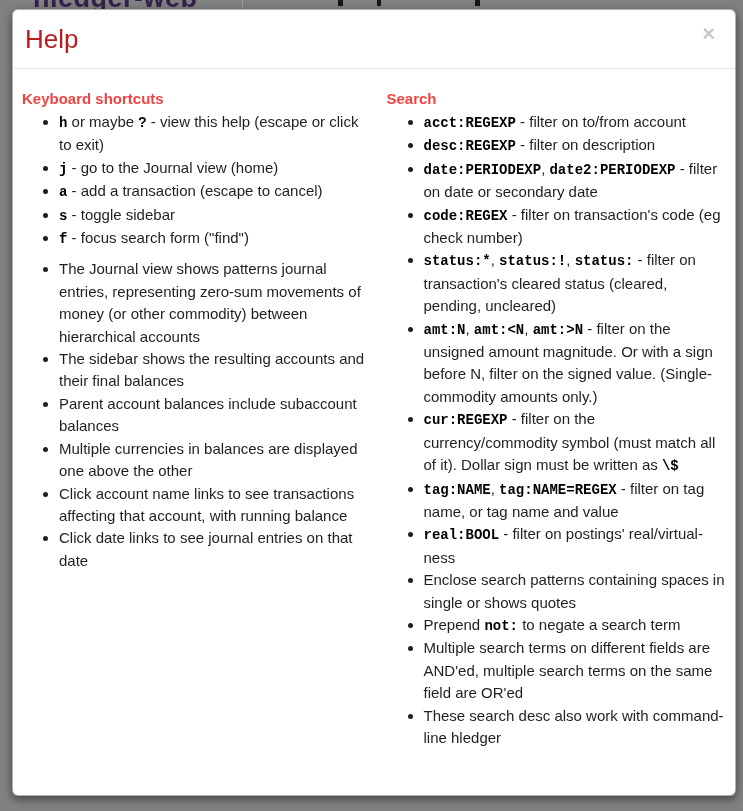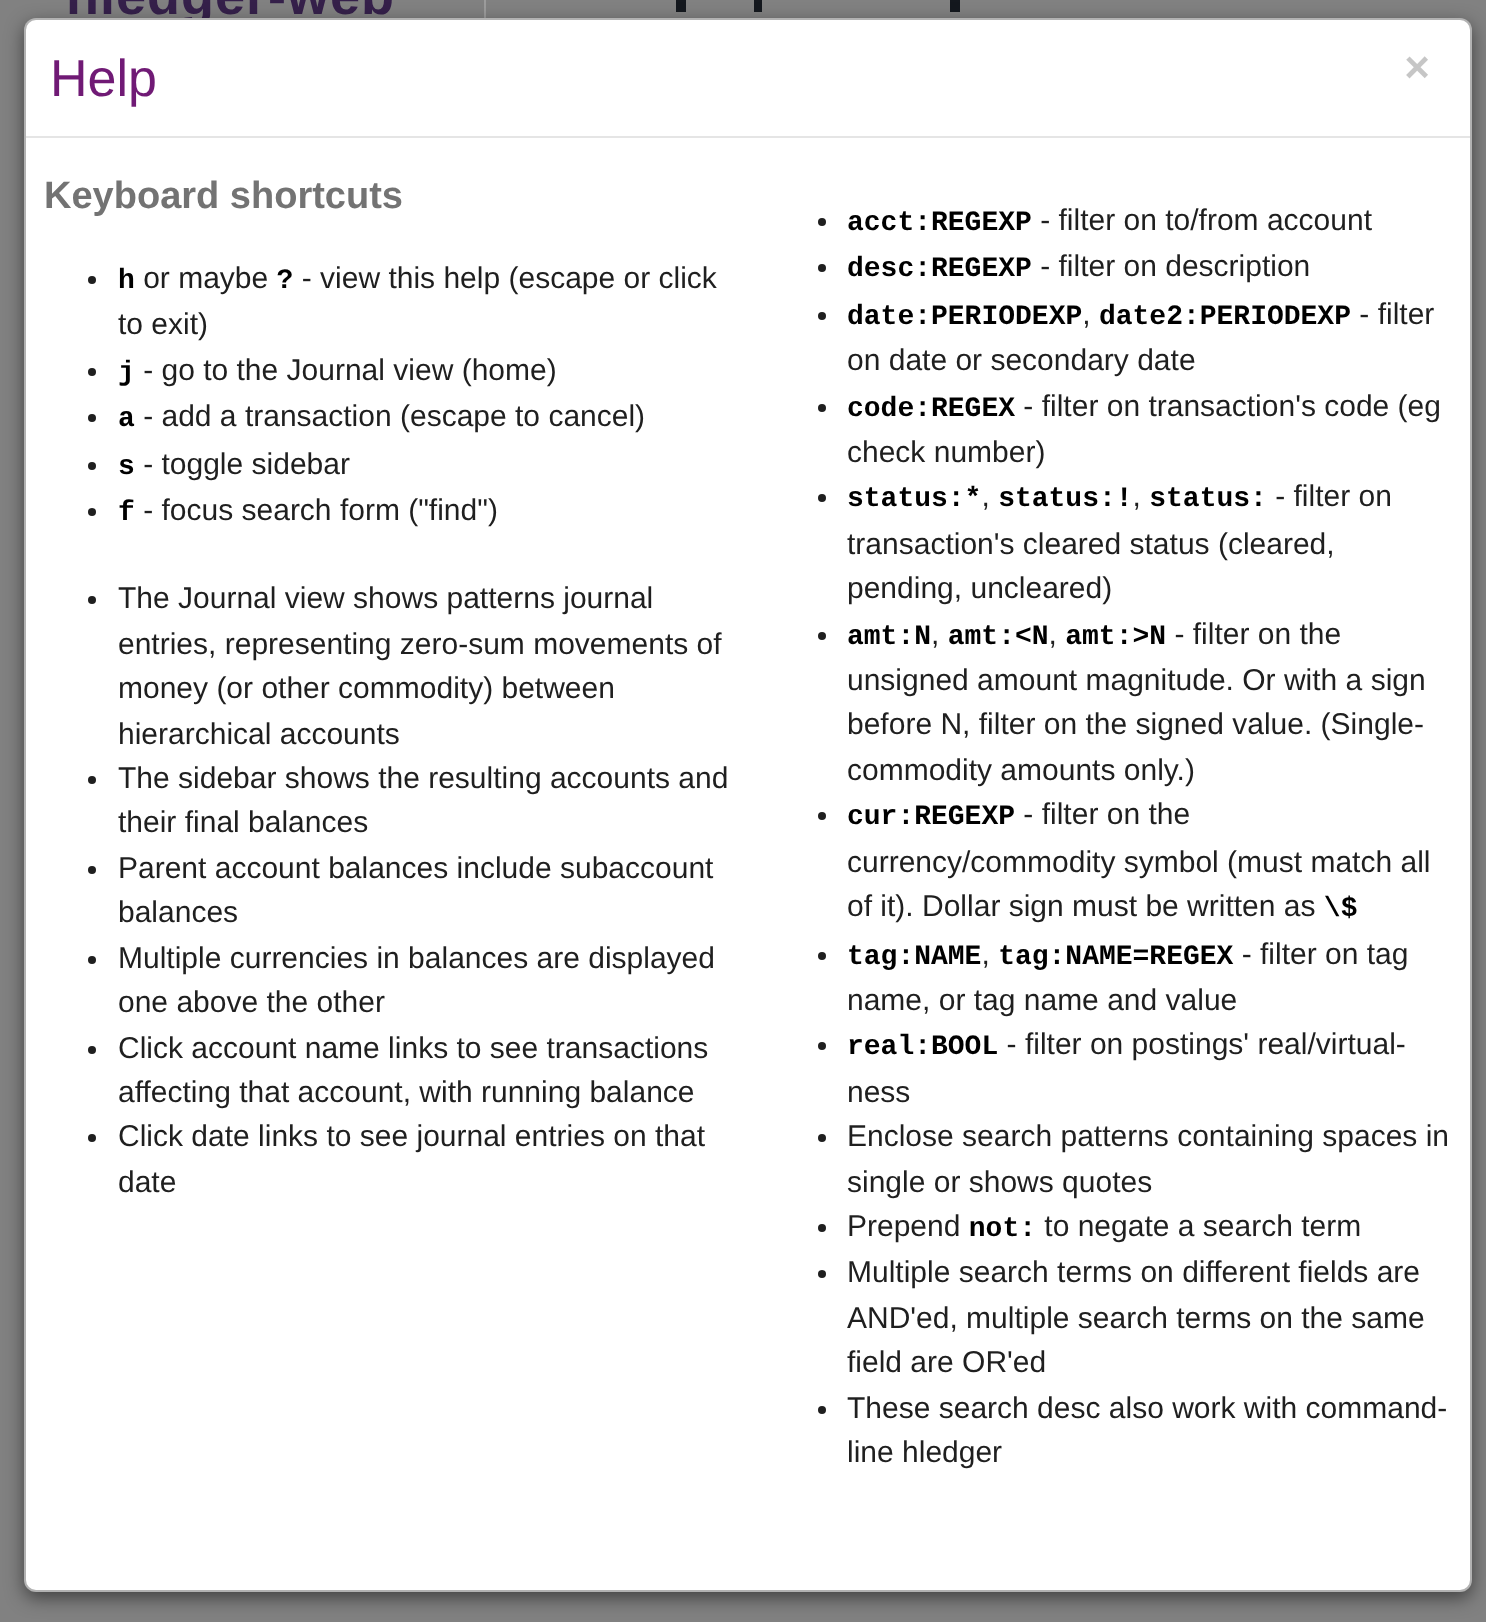--- a/index.html
+++ b/index.html
@@ -43,43 +43,43 @@
     box-shadow: 0 3px 9px rgba(0,0,0,0.5);
     overflow: hidden;
   }
   .modal-header {
     padding: 14px 20px 13px 12px;
     border-bottom: 1px solid #e5e5e5;
   }
   .modal-header:after { content: ""; display: block; clear: both; }
   .modal-title {
     margin: 0; font-size: 26px; font-weight: normal;
-    line-height: 31px; color: #701a75;
+    line-height: 31px; color: #b91c1c;
   }
   .close-btn {
     float: right;
     margin-top: 2px;
     padding: 0;
     background: none; border: 0;
     font-size: 22px; font-weight: bold; line-height: 16px;
     font-family: "Liberation Sans", sans-serif;
     color: #000; opacity: 0.22;
     cursor: pointer;
   }
 
   .modal-body { display: flex; padding: 10px 0 0 0; }
   .col-left  { width: 359px; padding: 0 4px 0 9px; }
   .col-right { width: 364px; padding: 0 10px 0 15px; }
 
   .section-heading {
-    font-size: 19px; font-weight: bold; color: #737373;
+    font-size: 15px; font-weight: bold; color: #ef4444;
     line-height: 19px; margin: 10px 0 0 0;
   }
   .help-list {
-    margin: 21px 0 8px 0;
+    margin: 3px 0 8px 0;
     padding: 0 0 0 37px;
     list-style: disc;
   }
   .help-list li {
     font-size: 15px;
     line-height: 22.4px;
     margin: 0;
   }
   .help-list code {
     font-family: "Liberation Mono", monospace;
@@ -122,20 +122,21 @@
             <li>The sidebar shows the resulting accounts and their final balances</li>
             <li>Parent account balances include subaccount balances</li>
             <li>Multiple currencies in balances are displayed one above the other</li>
             <li>Click account name links to see transactions affecting that account, with running balance</li>
             <li>Click date links to see journal entries on that date</li>
           </ul>
         </div>
       </div>
     <div class="col-right">
         <div>
+          <div class="section-heading">Search</div>
           <ul class="help-list">
             <li><code>acct:REGEXP</code> - filter on to/from account</li>
             <li><code>desc:REGEXP</code> - filter on description</li>
             <li><code>date:PERIODEXP</code>, <code>date2:PERIODEXP</code> - filter on date or secondary date</li>
             <li><code>code:REGEX</code> - filter on transaction's code (eg check number)</li>
             <li><code>status:*</code>, <code>status:!</code>, <code>status:</code> - filter on transaction's cleared status (cleared, pending, uncleared)</li>
             <li><code>amt:N</code>, <code>amt:&lt;N</code>, <code>amt:&gt;N</code> - filter on the unsigned amount magnitude. Or with a sign before N, filter on the signed value. (Single-commodity amounts only.)</li>
             <li><code>cur:REGEXP</code> - filter on the currency/commodity symbol (must match all of it). Dollar sign must be written as <code>\$</code></li>
             <li><code>tag:NAME</code>, <code>tag:NAME=REGEX</code> - filter on tag name, or tag name and value</li>
             <li><code>real:BOOL</code> - filter on postings' real/virtual-ness</li>

